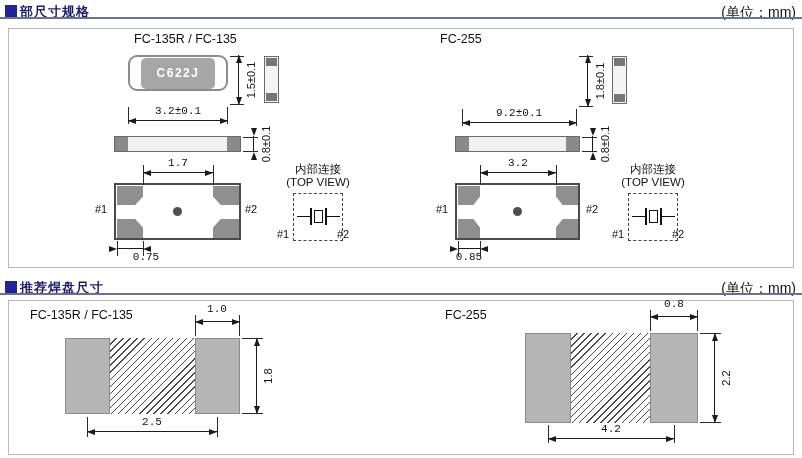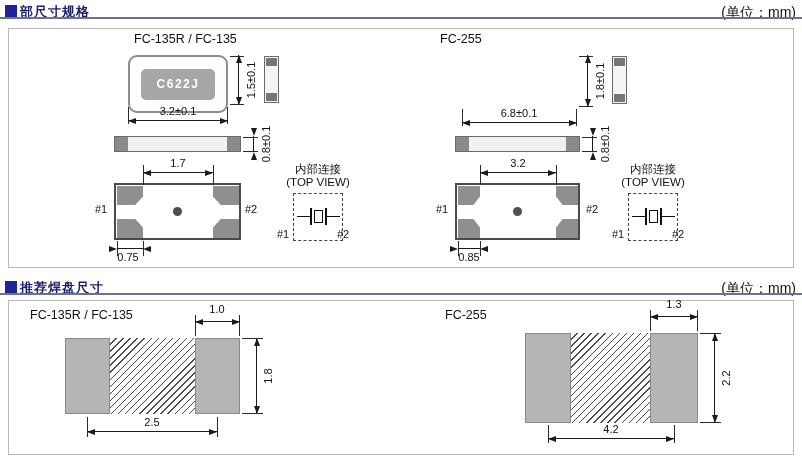--- a/index.html
+++ b/index.html
@@ -27,21 +27,21 @@
   .pkg-front .fcap { position:absolute; top:0; bottom:0; width:13px; background:#8a8a8a; }
   .fcap-l { left:0; } .fcap-r { right:0; }
   .pkg-bottom { position:absolute; border:2px solid #4a4a4a; background:#fff; }
   .pad { position:absolute; background:#8f8f8f; }
   .chamfer-br { clip-path:polygon(0 0,100% 0,100% 55%,70% 100%,0 100%); }
   .chamfer-tr { clip-path:polygon(0 0,70% 0,100% 45%,100% 100%,0 100%); }
   .chamfer-bl { clip-path:polygon(0 0,100% 0,100% 100%,30% 100%,0 55%); }
   .chamfer-tl { clip-path:polygon(0 100%,0 45%,30% 0,100% 0,100% 100%); }
   .center-dot { position:absolute; width:9px; height:9px; border-radius:50%; background:#4f4f4f; }
   .pin-label { position:absolute; font-size:11px; color:#111; white-space:nowrap; }
-  .dim-text { position:absolute; font-size:11px; white-space:nowrap; transform:translateX(-50%); }
+  .dim-text { position:absolute; font-size:11px; white-space:nowrap; transform:translateX(-50%);font-family:Liberation Mono, monospace; }
   .dim-text-v { position:absolute; font-size:11px; white-space:nowrap; transform:translate(-50%,-50%) rotate(-90deg); }
   .ext-h { position:absolute; height:1px; background:#2a2a2a; }
   .ext-v { position:absolute; width:1px; background:#2a2a2a; }
   .dimh { position:absolute; height:0; border-top:1px solid #1a1a1a; }
   .dimh::before { content:""; position:absolute; left:0; top:-3px; width:0; height:0;
     border-top:3px solid transparent; border-bottom:3px solid transparent; border-right:8px solid #1a1a1a; }
   .dimh::after  { content:""; position:absolute; right:0; top:-3px; width:0; height:0;
     border-top:3px solid transparent; border-bottom:3px solid transparent; border-left:8px solid #1a1a1a; }
   .dimh-out::before { left:-8px; border-right:0; border-left:8px solid #1a1a1a; }
   .dimh-out::after  { right:-8px; border-left:0; border-right:8px solid #1a1a1a; }
@@ -69,21 +69,21 @@
   <div class="sec-marker" style="left:5px;top:5px"></div>
   <div class="sec-title" style="left:20px;top:3px">部尺寸规格</div>
   <div class="unit-label" style="right:6px;top:4px">(单位：mm)</div>
   <div class="sec-rule" style="top:17px"></div>
 
   <div class="sec-box" style="left:8px;top:28px;width:786px;height:240px"></div>
 
   <div class="layer">
     <div class="model-name" style="left:134px;top:32px">FC-135R / FC-135</div>
 
-    <div class="pkg-top" style="left:128px;top:55px;width:100px;height:58px">
+    <div class="pkg-top" style="left:128px;top:55px;width:100px;height:36px">
       <div class="pkg-mark" style="width:74px;height:31px">C622J</div>
     </div>
     <div class="ext-v" style="left:128px;top:107px;height:17px"></div>
     <div class="ext-v" style="left:227px;top:107px;height:17px"></div>
     <div class="dimh" style="left:128px;top:120px;width:100px"></div>
     <div class="dim-text" style="left:178px;top:105px">3.2±0.1</div>
 
     <div class="ext-h" style="left:230px;top:56px;width:14px"></div>
     <div class="ext-h" style="left:230px;top:104px;width:14px"></div>
     <div class="dimv" style="left:238px;top:55px;height:50px"></div>
@@ -113,21 +113,21 @@
     <div class="pin-label" style="left:245px;top:203px">#2</div>
 
     <div class="ext-v" style="left:143px;top:165px;height:20px"></div>
     <div class="ext-v" style="left:213px;top:165px;height:20px"></div>
     <div class="dimh" style="left:143px;top:172px;width:70px"></div>
     <div class="dim-text" style="left:178px;top:157px">1.7</div>
 
     <div class="ext-v" style="left:117px;top:241px;height:15px"></div>
     <div class="ext-v" style="left:143px;top:241px;height:15px"></div>
     <div class="dimh dimh-out" style="left:117px;top:248px;width:26px"></div>
-    <div class="dim-text" style="left:128px;top:251px">0.75</div>
+    <div class="dim-text" style="left:146px;top:251px">0.75</div>
 
     <div class="ic-title" style="left:318px;top:162px">内部连接</div>
     <div class="ic-title" style="left:318px;top:176px">(TOP VIEW)</div>
     <div class="dashed-box" style="left:293px;top:193px;width:50px;height:48px"></div>
     <div>
       <div class="sym-line" style="left:297px;top:216px;width:13px;height:1px"></div>
       <div class="sym-line" style="left:310px;top:208px;width:2px;height:17px"></div>
       <div class="sym-rect" style="left:314px;top:210px;width:9px;height:13px"></div>
       <div class="sym-line" style="left:325px;top:208px;width:2px;height:17px"></div>
       <div class="sym-line" style="left:327px;top:216px;width:13px;height:1px"></div>
@@ -135,21 +135,21 @@
     <div class="pin-label" style="left:277px;top:228px">#1</div>
     <div class="pin-label" style="left:337px;top:228px">#2</div>
   </div>
 
   <div class="layer">
     <div class="model-name" style="left:440px;top:32px">FC-255</div>
 
     <div class="ext-v" style="left:462px;top:109px;height:17px"></div>
     <div class="ext-v" style="left:576px;top:109px;height:17px"></div>
     <div class="dimh" style="left:462px;top:122px;width:115px"></div>
-    <div class="dim-text" style="left:519px;top:107px">6.8±0.1</div>
+    <div class="dim-text" style="left:519px;top:107px">9.2±0.1</div>
 
     <div class="ext-h" style="left:579px;top:56px;width:14px"></div>
     <div class="ext-h" style="left:579px;top:106px;width:14px"></div>
     <div class="dimv" style="left:587px;top:55px;height:52px"></div>
     <div class="dim-text-v" style="left:600px;top:81px">1.8±0.1</div>
 
     <div class="pkg-end" style="left:612px;top:56px;width:15px;height:48px">
       <div class="cap cap-top"></div>
       <div class="cap cap-bot"></div>
     </div>
@@ -227,21 +227,21 @@
 
   <div class="layer">
     <div class="model-name" style="left:445px;top:308px">FC-255</div>
     <div class="land-pad" style="left:525px;top:333px;width:46px;height:90px"></div>
     <div class="hatch" style="left:571px;top:333px;width:79px;height:90px"></div>
     <div class="land-pad" style="left:650px;top:333px;width:48px;height:90px"></div>
 
     <div class="ext-v" style="left:650px;top:310px;height:21px"></div>
     <div class="ext-v" style="left:697px;top:310px;height:21px"></div>
     <div class="dimh" style="left:650px;top:316px;width:48px"></div>
-    <div class="dim-text" style="left:674px;top:298px">1.3</div>
+    <div class="dim-text" style="left:674px;top:298px">0.8</div>
 
     <div class="ext-h" style="left:700px;top:333px;width:21px"></div>
     <div class="ext-h" style="left:700px;top:422px;width:21px"></div>
     <div class="dimv" style="left:714px;top:333px;height:90px"></div>
     <div class="dim-text-v" style="left:726px;top:378px">2.2</div>
 
     <div class="ext-v" style="left:548px;top:425px;height:18px"></div>
     <div class="ext-v" style="left:674px;top:425px;height:18px"></div>
     <div class="dimh" style="left:548px;top:438px;width:126px"></div>
     <div class="dim-text" style="left:611px;top:423px">4.2</div>

